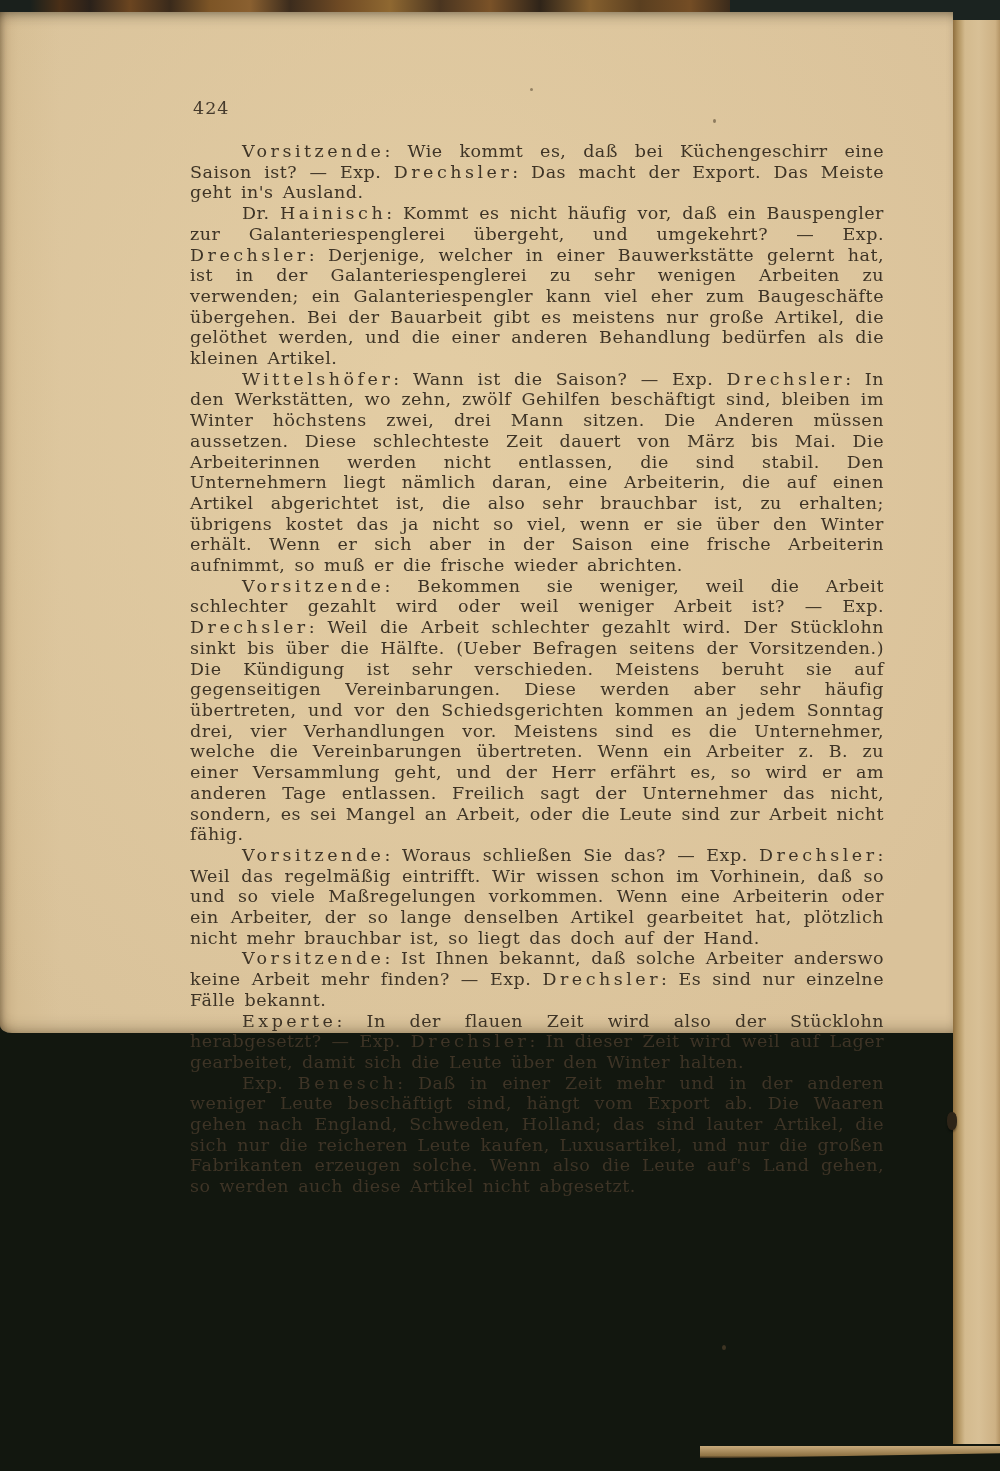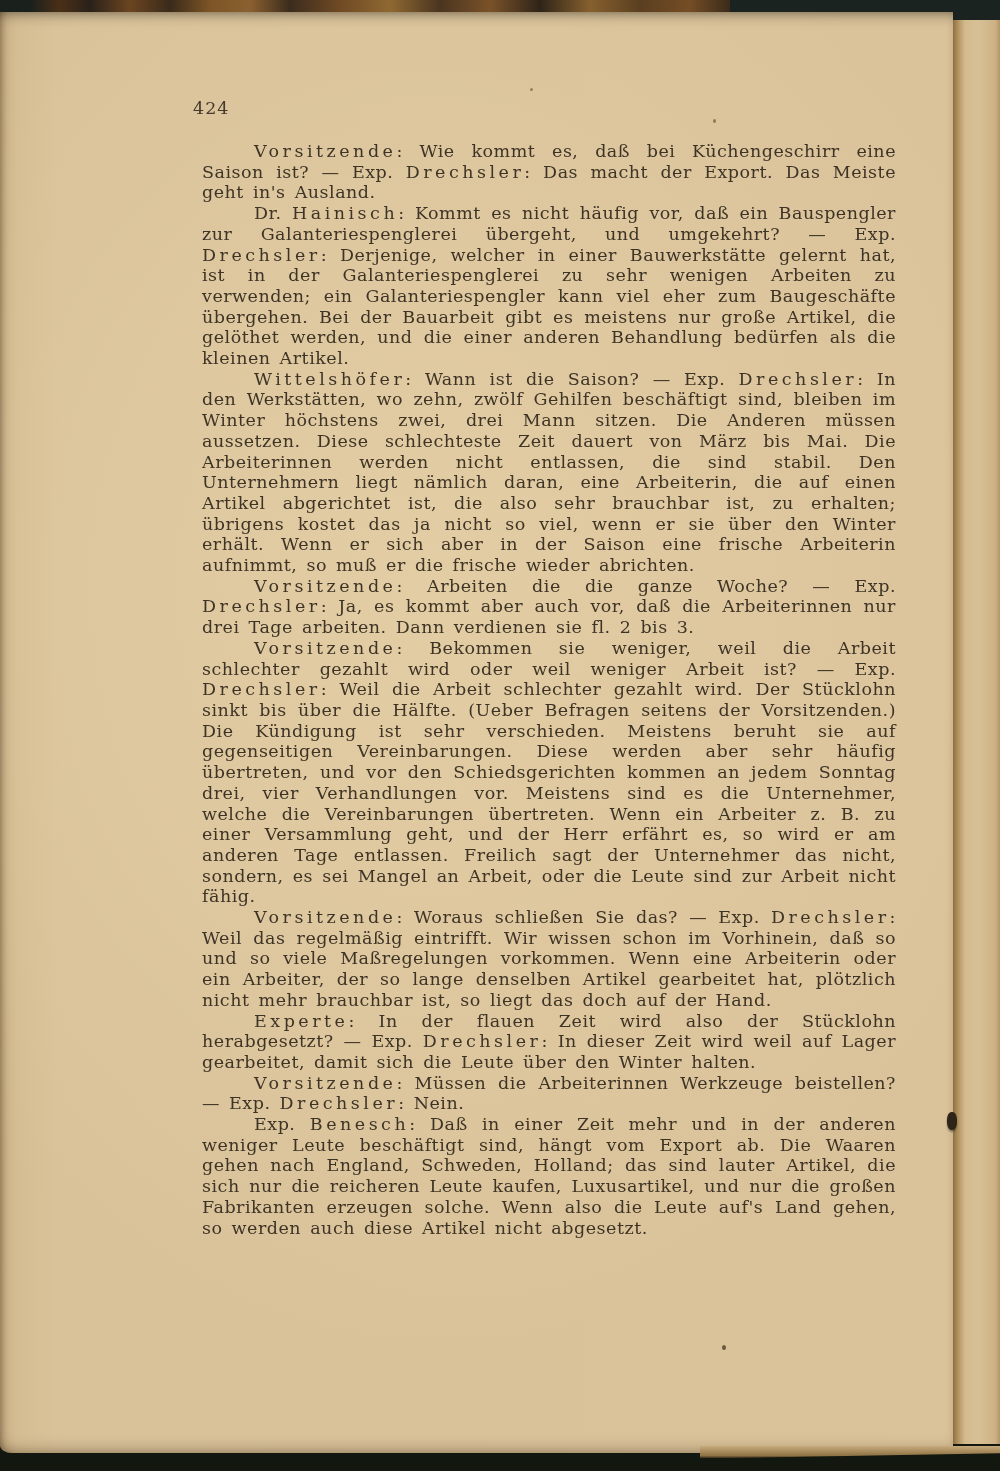--- a/index.html
+++ b/index.html
@@ -25,21 +25,21 @@
       #744d25 69%, #2c2218 74%,
       #1c231f 79%, #161d1a 100%);
   }
   .binding-strip-right {
     position: absolute; top: 0; right: 0; width: 270px; height: 23px;
     background: #1b2320;
     clip-path: polygon(0 0, 100% 0, 100% 100%, 30% 100%, 14% 78%, 0 55%);
   }
   
   .page {
-    position: absolute; left: 0; top: 12px; width: 953px; height: 1441px;
+    position: absolute; left: 0; top: 12px; width: 953px; height: 1021px;
     background:
       radial-gradient(ellipse 900px 1100px at 45% 40%, rgba(235,214,172,0.55), rgba(0,0,0,0) 70%),
       linear-gradient(90deg, #c9af85 0px, #d5bd93 18px, #d9c29a 60px, #dac29a 100%),
       #d8c099;
     box-shadow:
       inset 0 10px 14px -9px rgba(30,25,15,0.55),
       inset 0 -12px 16px -11px rgba(60,45,20,0.45),
       inset 6px 0 10px -6px rgba(70,50,25,0.55);
     border-bottom-left-radius: 12px 8px;
   }
@@ -71,46 +71,44 @@
     position: absolute; left: 193px; top: 86px;
     font-size: 17.5px; color: #453a2c; letter-spacing: 1px;
   }
   .text-block {
     position: absolute; left: 190px; top: 129px; width: 694px;
     font-size: 17.5px; line-height: 20.7px;
     color: #3e3426;
     text-align: justify;
     letter-spacing: 0.5px;
     word-spacing: 3px;
-    margin-left: 12px;
   }
   .text-block p {
     margin: 0; padding: 0;
     text-indent: 52px;
   }
   .sperr { letter-spacing: 3.5px; }
 </style>
 </head>
 <body>
 
 <div class="binding-strip"></div>
 <div class="binding-strip-right"></div>
 
 <div class="page">
   <div class="page-number">424</div>
 
   <div class="text-block">
     <p><span></span><span class="sperr">Vorsitzende</span><span>: Wie kommt es, daß bei Küchengeschirr eine Saison ist? — Exp. </span><span class="sperr">Drechsler</span><span>: Das macht der Export. Das Meiste geht in's Ausland.</span></p>
     <p><span>Dr. </span><span class="sperr">Hainisch</span><span>: Kommt es nicht häufig vor, daß ein Bauspengler zur Galanteriespenglerei übergeht, und umgekehrt? — Exp. </span><span class="sperr">Drechsler</span><span>: Derjenige, welcher in einer Bauwerkstätte gelernt hat, ist in der Galanteriespenglerei zu sehr wenigen Arbeiten zu verwenden; ein Galanteriespengler kann viel eher zum Baugeschäfte übergehen. Bei der Bauarbeit gibt es meistens nur große Artikel, die gelöthet werden, und die einer anderen Behandlung bedürfen als die kleinen Artikel.</span></p>
     <p><span></span><span class="sperr">Wittelshöfer</span><span>: Wann ist die Saison? — Exp. </span><span class="sperr">Drechsler</span><span>: In den Werkstätten, wo zehn, zwölf Gehilfen beschäftigt sind, bleiben im Winter höchstens zwei, drei Mann sitzen. Die Anderen müssen aussetzen. Diese schlechteste Zeit dauert von März bis Mai. Die Arbeiterinnen werden nicht entlassen, die sind stabil. Den Unternehmern liegt nämlich daran, eine Arbeiterin, die auf einen Artikel abgerichtet ist, die also sehr brauchbar ist, zu erhalten; übrigens kostet das ja nicht so viel, wenn er sie über den Winter erhält. Wenn er sich aber in der Saison eine frische Arbeiterin aufnimmt, so muß er die frische wieder abrichten.</span></p>
-    <p><span></span><span class="sperr">Vorsitzende</span><span>: Arbeiten die die ganze Woche? — Exp. </span><span class="sperr">Drechsler</span><span>: Ja, es kommt aber auch vor, daß die Arbeiterinnen nur drei Tage arbeiten. Dann verdienen sie fl. 2 bis 3.</span></p>
     <p><span></span><span class="sperr">Vorsitzende</span><span>: Bekommen sie weniger, weil die Arbeit schlechter gezahlt wird oder weil weniger Arbeit ist? — Exp. </span><span class="sperr">Drechsler</span><span>: Weil die Arbeit schlechter gezahlt wird. Der Stücklohn sinkt bis über die Hälfte. (Ueber Befragen seitens der Vorsitzenden.) Die Kündigung ist sehr verschieden. Meistens beruht sie auf gegenseitigen Vereinbarungen. Diese werden aber sehr häufig übertreten, und vor den Schiedsgerichten kommen an jedem Sonntag drei, vier Verhandlungen vor. Meistens sind es die Unternehmer, welche die Vereinbarungen übertreten. Wenn ein Arbeiter z. B. zu einer Versammlung geht, und der Herr erfährt es, so wird er am anderen Tage entlassen. Freilich sagt der Unternehmer das nicht, sondern, es sei Mangel an Arbeit, oder die Leute sind zur Arbeit nicht fähig.</span></p>
     <p><span></span><span class="sperr">Vorsitzende</span><span>: Woraus schließen Sie das? — Exp. </span><span class="sperr">Drechsler</span><span>: Weil das regelmäßig eintrifft. Wir wissen schon im Vorhinein, daß so und so viele Maßregelungen vorkommen. Wenn eine Arbeiterin oder ein Arbeiter, der so lange denselben Artikel gearbeitet hat, plötzlich nicht mehr brauchbar ist, so liegt das doch auf der Hand.</span></p>
+    <p><span></span><span class="sperr">Vorsitzende</span><span>: Ist Ihnen bekannt, daß solche Arbeiter anderswo keine Arbeit mehr finden? — Exp. </span><span class="sperr">Drechsler</span><span>: Es sind nur einzelne Fälle bekannt.</span></p>
     <p><span></span><span class="sperr">Experte</span><span>: In der flauen Zeit wird also der Stücklohn herabgesetzt? — Exp. </span><span class="sperr">Drechsler</span><span>: In dieser Zeit wird weil auf Lager gearbeitet, damit sich die Leute über den Winter halten.</span></p>
-    <p><span></span><span class="sperr">Vorsitzende</span><span>: Müssen die Arbeiterinnen Werkzeuge beistellen? — Exp. </span><span class="sperr">Drechsler</span><span>: Nein.</span></p>
     <p><span>Exp. </span><span class="sperr">Benesch</span><span>: Daß in einer Zeit mehr und in der anderen weniger Leute beschäftigt sind, hängt vom Export ab. Die Waaren gehen nach England, Schweden, Holland; das sind lauter Artikel, die sich nur die reicheren Leute kaufen, Luxusartikel, und nur die großen Fabrikanten erzeugen solche. Wenn also die Leute auf's Land gehen, so werden auch diese Artikel nicht abgesetzt.</span><span class="sperr"></span><span></span></p>
   </div>
 </div>
 
 <div class="fore-edge"></div>
 <div class="fore-edge-bottom"></div>
 <div class="edge-mark"></div>
 <div class="speck s1"></div>
 <div class="speck s2"></div>
 <div class="speck s3"></div>

